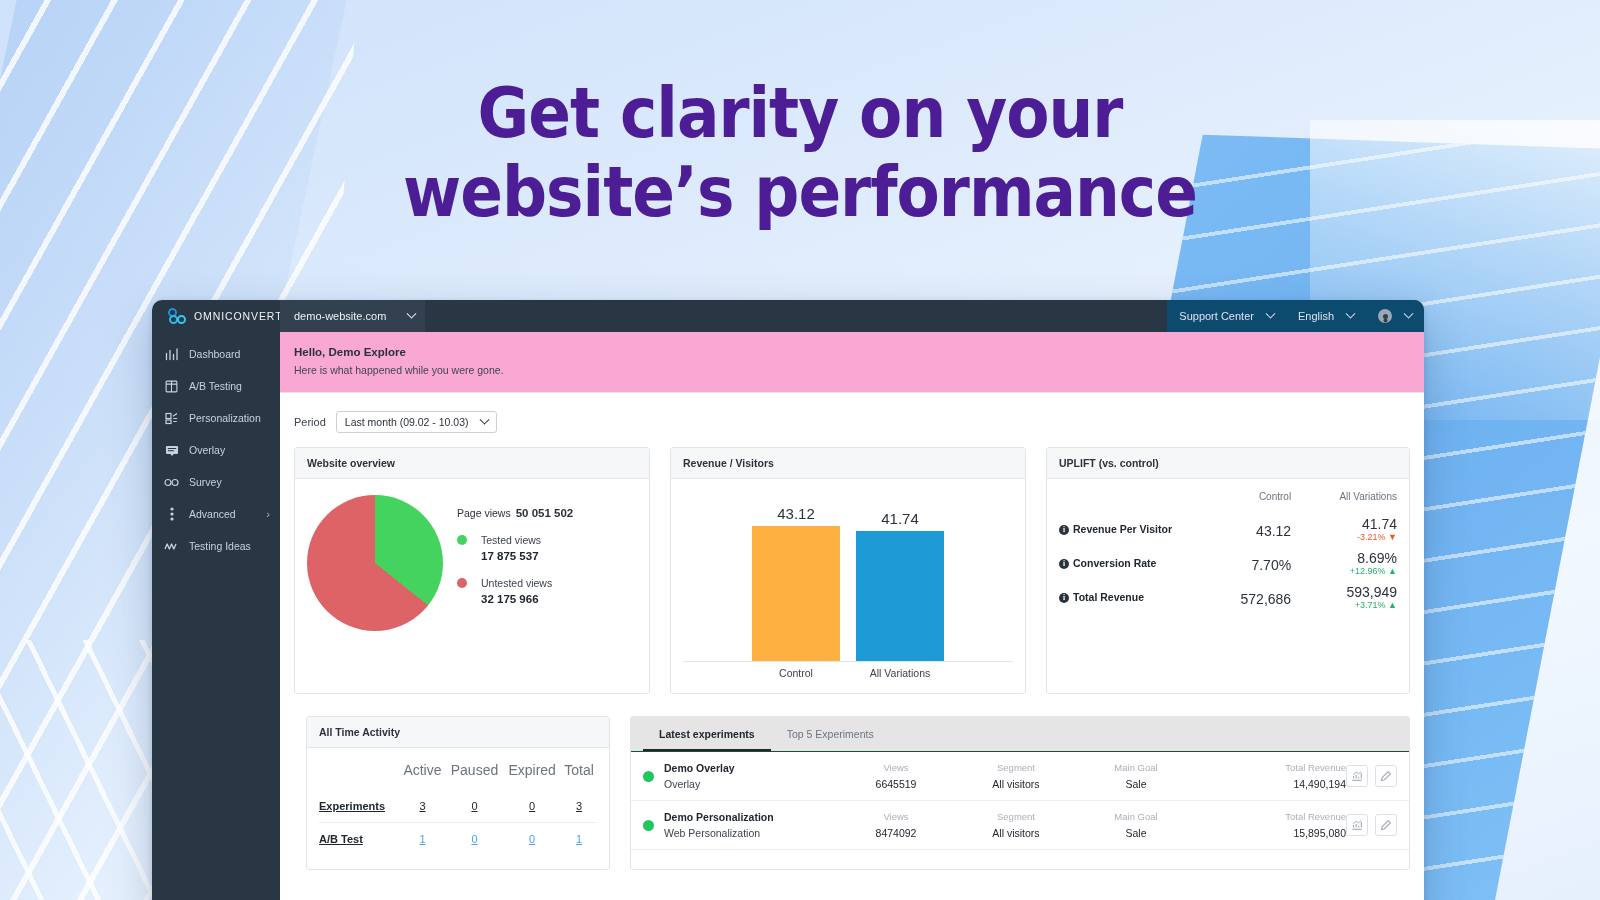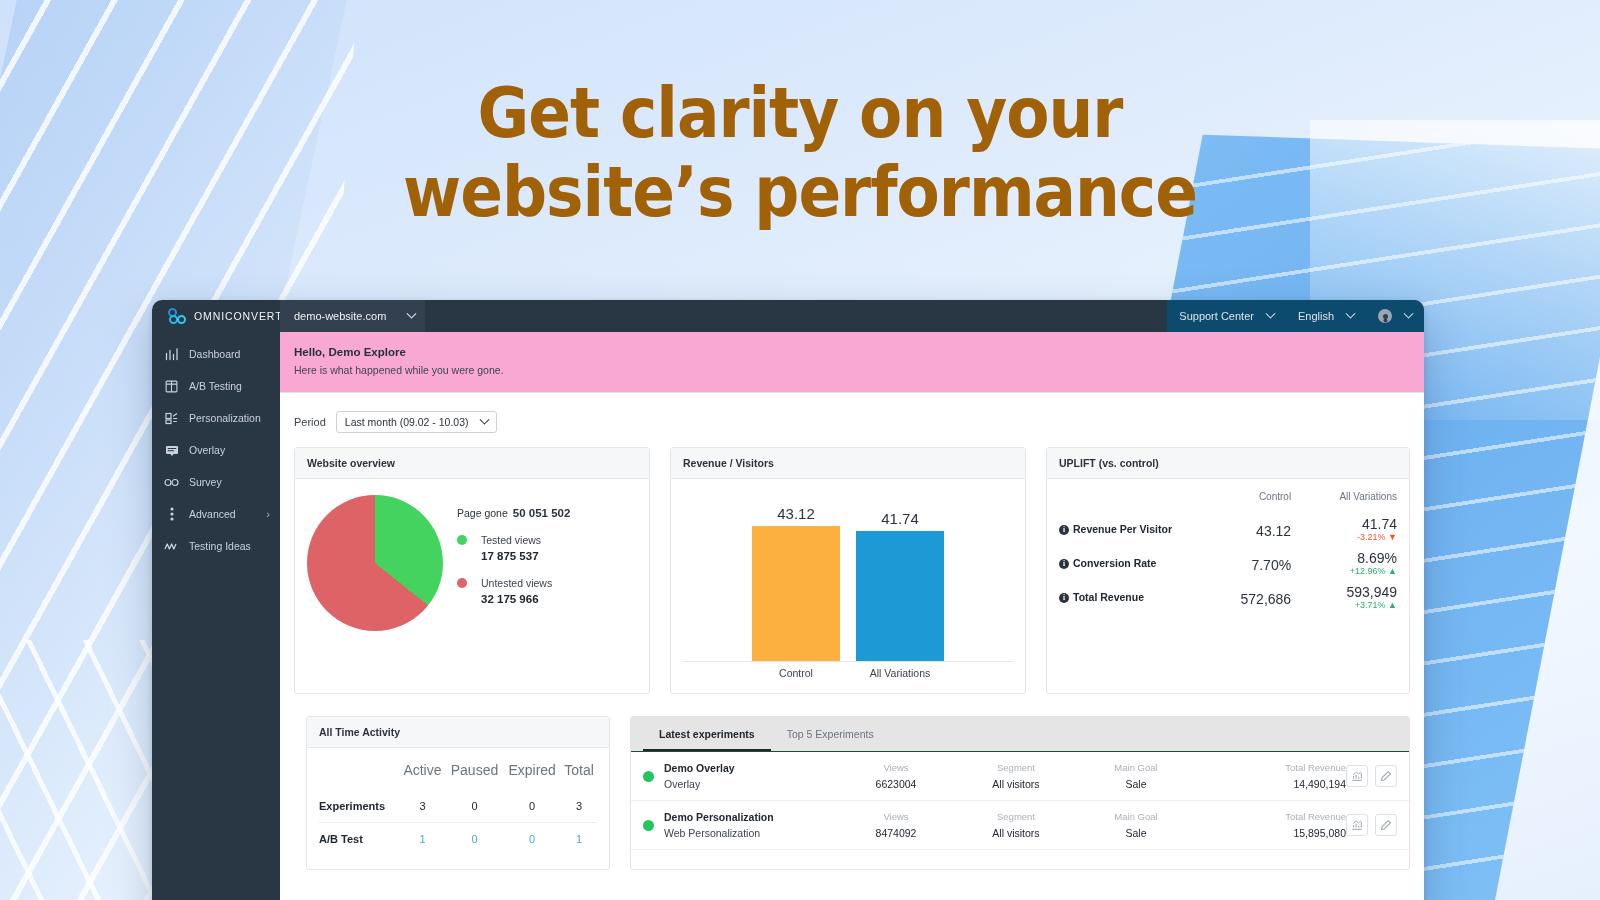--- a/index.html
+++ b/index.html
@@ -197,21 +197,21 @@
   }
   .up-val { text-align: right; font-size: 14px; color: #2b323b; padding: 4px 0 0; white-space: nowrap; }
   .up-delta { text-align: right; font-size: 9px; padding: 0 0 4px; white-space: nowrap; }
   .up-delta.pos { color: #25b26a; }
   .up-delta.neg { color: #f05a28; }
 
   
   .act-table { width: 100%; border-collapse: collapse; }
   .act-table th { font-size: 14px; font-weight: 400; color: #6b747f; text-align: center; padding: 4px 0 12px; }
   .act-table th.lbl { text-align: left; }
-  .act-table td { text-align: center; font-size: 11px; color: #21272f; padding: 10px 0; }
+  .act-table td { text-align: center; font-size: 11px; color: #21272f; padding: 10px 0; text-decoration: underline; }
   .act-table td.lbl { text-align: left; font-weight: 700; }
   .act-table tr.sep td { border-top: 1px solid #eceef0; }
   .act-table td.link { color: #4aa3f0; }
 
   
   .tabs { display: flex; background: #e5e5e5; border-bottom: 1px solid #14532d; padding: 0 12px; }
   .tab { font-size: 10.5px; color: #6b747f; padding: 11px 16px 9px; }
   .tab.active { color: #21272f; font-weight: 700; border-bottom: 2.5px solid #21272f; }
   .exp-row { display: flex; align-items: center; padding: 10px 12px; border-bottom: 1px solid #eceef0; gap: 0; }
   .exp-dot { width: 11px; height: 11px; border-radius: 50%; background: #22c55e; flex: 0 0 11px; margin-right: 10px; }
@@ -235,21 +235,21 @@
   <div class="bg-base"></div>
   <div class="bg-left-tint"></div>
   <div class="bg-left-fan"></div>
   <div class="bg-bottom-fan"></div>
   <div class="bg-right-panel">
     <div class="bg-right-stripes"></div>
   </div>
   <div class="bg-right-soft"></div>
 </div>
 
-<div id="headline" style="color: #a16207;">
+<div id="headline" style="color: #4c1d95;">
   <span>Get clarity on your</span>
   <span class="l2">website’s performance</span>
 </div>
 
 <div id="app-window">
 
   <div class="topbar">
     <div class="brand">
       <span class="brand-logo">
         <i class="c1"></i>
@@ -367,21 +367,21 @@
 
         <div class="row-1">
 
           <div class="card c-overview">
             <div class="card-head">Website overview</div>
             <div class="card-body">
               <div class="pie-wrap">
                 <div class="pie" id="pie-chart" style="background: conic-gradient(rgb(69, 211, 95) 0%, rgb(69, 211, 95) 35.7143%, rgb(221, 99, 102) 35.7143%, rgb(221, 99, 102) 100%);"></div>
                 <div class="pie-legend">
                   <div class="pv-line">
-                    <span>Page gone</span><b>50 051 502</b>
+                    <span>Page views</span><b>50 051 502</b>
                   </div>
                   <div class="lg">
                     <span class="lg-dot" id="dot-tested" style="background: rgb(69, 211, 95);"></span>
                     <span class="lg-txt">
                       <span>Tested views</span>
                       <b>17 875 537</b>
                     </span>
                   </div>
                   <div class="lg">
                     <span class="lg-dot" id="dot-untested" style="background: rgb(221, 99, 102);"></span>
@@ -500,21 +500,21 @@
               </div>
             <div id="exp-rows">
                 <div class="exp-row">
                   <span class="exp-dot" style="background:#22c55e"></span>
                   <div class="exp-name">
                     <div class="t">Demo Overlay</div>
                     <div class="s">Overlay</div>
                   </div>
                   <div class="exp-col">
                     <div class="h">Views</div>
-                    <div class="v">6623004</div>
+                    <div class="v">6645519</div>
                   </div>
                   <div class="exp-col">
                     <div class="h">Segment</div>
                     <div class="v">All visitors</div>
                   </div>
                   <div class="exp-col">
                     <div class="h">Main Goal</div>
                     <div class="v">Sale</div>
                   </div>
                   <div class="exp-col rev">

